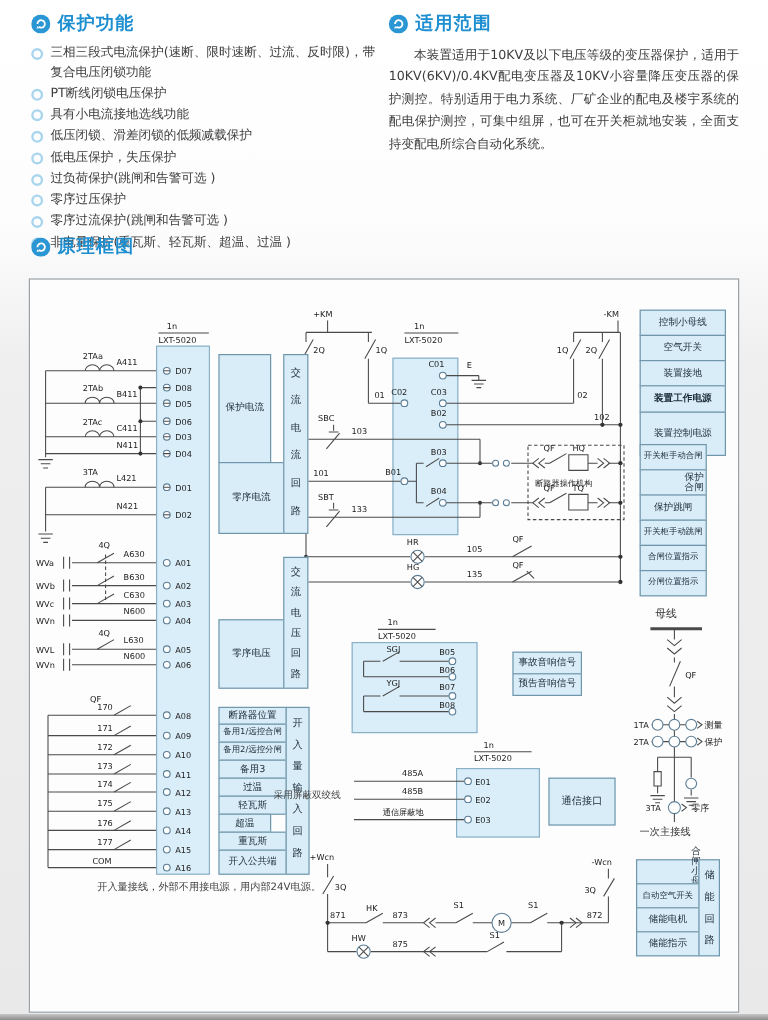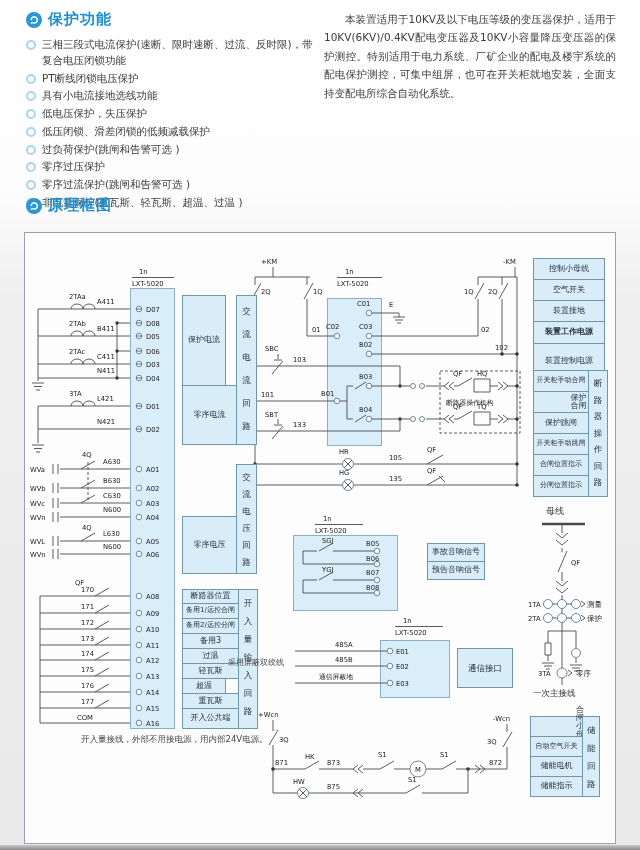--- a/index.html
+++ b/index.html
@@ -54,45 +54,53 @@
   <div class="feat-item">
       <span class="ring"></span>
       <span>PT断线闭锁电压保护</span>
     </div>
   <div class="feat-item">
       <span class="ring"></span>
       <span>具有小电流接地选线功能</span>
     </div>
   <div class="feat-item">
       <span class="ring"></span>
+      <span>低压闭锁、滑差闭锁的低频减载保护</span>
+    </div>
+  <div class="feat-item">
+      <span class="ring"></span>
       <span>低电压保护，失压保护</span>
     </div>
   <div class="feat-item">
       <span class="ring"></span>
-      <span>低压闭锁、滑差闭锁的低频减载保护</span>
-    </div>
-  <div class="feat-item">
-      <span class="ring"></span>
       <span>过负荷保护(跳闸和告警可选 )</span>
     </div>
   <div class="feat-item">
       <span class="ring"></span>
       <span>零序过压保护</span>
     </div>
   <div class="feat-item">
       <span class="ring"></span>
       <span>零序过流保护(跳闸和告警可选 )</span>
     </div>
   <div class="feat-item">
       <span class="ring"></span>
       <span>非电量保护(重瓦斯、轻瓦斯、超温、过温 )</span>
     </div>
 </div>
 
 <div class="col" style="left:324px;width:292px;">
+  <div class="sec-head">
+    <svg width="16" height="16">
+      <circle cx="8" cy="8" r="8" fill="#2a97d4"></circle>
+      <path d="M5.2 8a3.1 3.1 0 1 1 1.1 2.3" stroke="#fff" stroke-width="1.5" fill="none"></path>
+      <path d="M4.4 11.8 l2.3 -0.3 -1.4 -1.8 z" fill="#fff"></path>
+    </svg>
+    <span class="sec-title">适用范围</span>
+  </div>
   <div class="scope-text">本装置适用于10KV及以下电压等级的变压器保护，适用于10KV(6KV)/0.4KV配电变压器及10KV小容量降压变压器的保护测控。特别适用于电力系统、厂矿企业的配电及楼宇系统的配电保护测控，可集中组屏，也可在开关柜就地安装，全面支持变配电所综合自动化系统。</div>
 </div>
 
 <div class="col" style="left:26px;top:196px;">
   <div class="sec-head">
     <svg width="16" height="16">
       <circle cx="8" cy="8" r="8" fill="#2a97d4"></circle>
       <path d="M5.2 8a3.1 3.1 0 1 1 1.1 2.3" stroke="#fff" stroke-width="1.5" fill="none"></path>
       <path d="M4.4 11.8 l2.3 -0.3 -1.4 -1.8 z" fill="#fff"></path>
     </svg>
@@ -131,21 +139,20 @@
   <div class="lbox" style="left:508px;top:46px;width:72px;height:22px;">空气开关</div>
   <div class="lbox" style="left:508px;top:67px;width:72px;height:22px;">装置接地</div>
   <div class="lbox" style="left:508px;top:88px;width:72px;height:23px;font-weight:bold;">装置工作电源</div>
   <div class="lbox" style="left:508px;top:110px;width:72px;height:37px;">装置控制电源</div>
   <div class="lbox" style="left:508px;top:137px;width:56px;height:22px;font-size:7px;">开关柜手动合闸</div>
   <div class="lbox" style="left:508px;top:158px;width:56px;height:22px;padding-left:36px;">保护合闸</div>
   <div class="lbox" style="left:508px;top:179px;width:56px;height:22px;">保护跳闸</div>
   <div class="lbox" style="left:508px;top:200px;width:56px;height:22px;font-size:7px;">开关柜手动跳闸</div>
   <div class="lbox" style="left:508px;top:221px;width:56px;height:22px;font-size:7px;">合闸位置指示</div>
   <div class="lbox" style="left:508px;top:242px;width:56px;height:22px;font-size:7px;">分闸位置指示</div>
-  <div class="vbox" style="left:563px;top:137px;width:20px;height:127px;line-height:16.5px;">断路器操作回路</div>
 
   <div class="lbox" style="left:402px;top:310px;width:58px;height:19px;">事故音响信号</div>
   <div class="lbox" style="left:402px;top:328px;width:58px;height:19px;">预告音响信号</div>
 
   <div class="note" style="left:203px;top:424px;font-size:8px;">采用屏蔽双绞线</div>
   <div class="lbox" style="left:432px;top:415px;width:56px;height:40px;font-size:8.5px;">通信接口</div>
 
   <div class="sld-cap" style="left:521px;top:272px;font-size:9px;">母线</div>
   <div class="sld-cap" style="left:508px;top:455px;">一次主接线</div>
 

